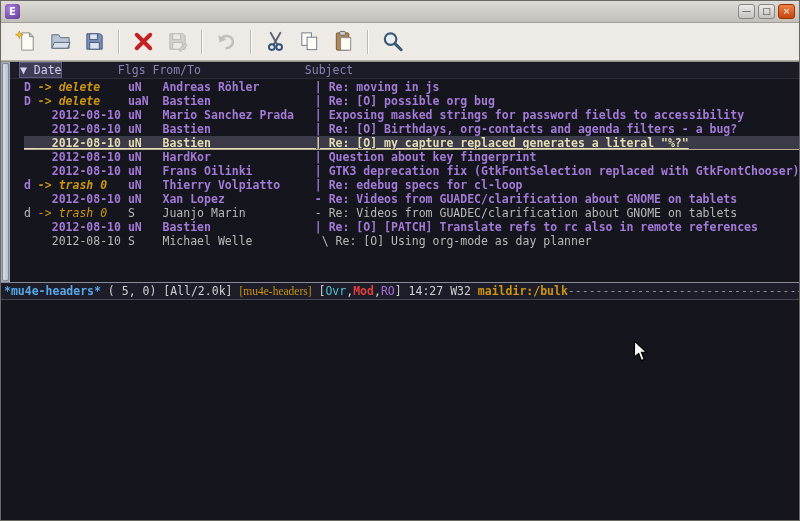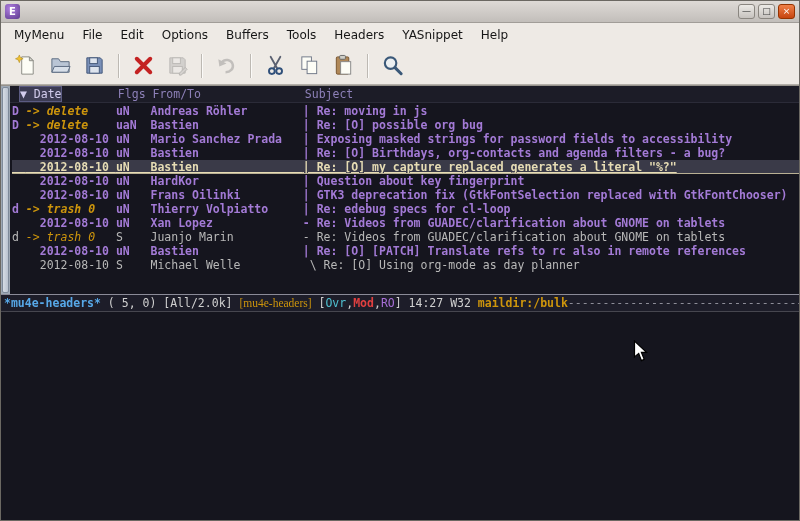--- a/index.html
+++ b/index.html
@@ -42,21 +42,21 @@
   .frame-top { flex: 1; display: flex; overflow: hidden; }
   .scrollbar { width: 9px; flex: 0 0 9px; background: #9ea8b4; padding: 1px; }
   .scrollbar .thumb { width: 100%; height: 100%; background: linear-gradient(90deg,#d6dce4,#b9c2cf);
                       border: 1px solid #7e8a9a; border-radius: 2px; }
   .main { flex: 1; display: flex; flex-direction: column; overflow: hidden; }
 
   .header-line { height: 17px; flex: 0 0 17px; line-height: 16px; white-space: pre; padding-left: 2px;
                  color: var(--header-fg,#8d80b8); background: #1c1c27; border-bottom: 1px solid #2b2b38; overflow: hidden; }
   .header-line .sort-col { background: #3c3c54; color: #d3cdee; border: 1px solid #5b5b82; }
 
-  .buffer { flex: 1; overflow: hidden; padding: 1px 0 0 2px; }
+  .buffer { flex: 1; overflow: hidden; padding: 1px 0 0 2px; margin-left: 12px; }
   .row { height: 14px; line-height: 14px; white-space: pre; overflow: hidden; }
   .row.r-unread { color: var(--unread,#a37ad6); font-weight: bold; }
   .row.r-read   { color: var(--read,#b8b8b8); }
   .row.r-current { color: var(--current-fg,#e6dcb4); font-weight: bold; background: var(--current-bg,#3a3a48);
                    text-decoration: underline; border-bottom: 1px solid #b9b094; }
   .row .d-marked { color: var(--marked-orange,#cd950c); font-style: italic; }
 
   
   .modeline { height: 18px; flex: 0 0 18px; line-height: 16px; white-space: pre; overflow: hidden;
               background: #1d1d29; border-top: 1px solid #8b8b98; border-bottom: 1px solid #46464f;
@@ -80,31 +80,20 @@
 <div class="window">
 
   <div class="titlebar">
     <div class="app-icon">E</div>
     <div class="title">emacs: *mu4e-headers* [mu4e-headers]</div>
     <div class="win-btn">—</div>
     <div class="win-btn">□</div>
     <div class="win-btn close">×</div>
   </div>
 
-  <div class="menubar">
-      <div class="menu-item">MyMenu</div>
-      <div class="menu-item">File</div>
-      <div class="menu-item">Edit</div>
-      <div class="menu-item">Options</div>
-      <div class="menu-item">Buffers</div>
-      <div class="menu-item">Tools</div>
-      <div class="menu-item">Headers</div>
-      <div class="menu-item">YASnippet</div>
-      <div class="menu-item">Help</div>
-    </div>
 
   <div class="toolbar">
       <div class="tool-btn">
         <svg viewBox="0 0 24 24">
           <path d="M7 3h8l4 4v14H7z" fill="#fdfdf6" stroke="#8a8a84"></path>
           <path d="M15 3l4 4h-4z" fill="#d9d9d0" stroke="#8a8a84"></path>
           <path d="M4.5 1l1.1 2.6L8.5 5 5.6 6.2 4.5 9 3.4 6.2.5 5l2.9-1.4z" fill="#f0c030" stroke="#b08a1a" stroke-width=".6"></path>
         </svg>
       </div>
       <div class="tool-btn">

